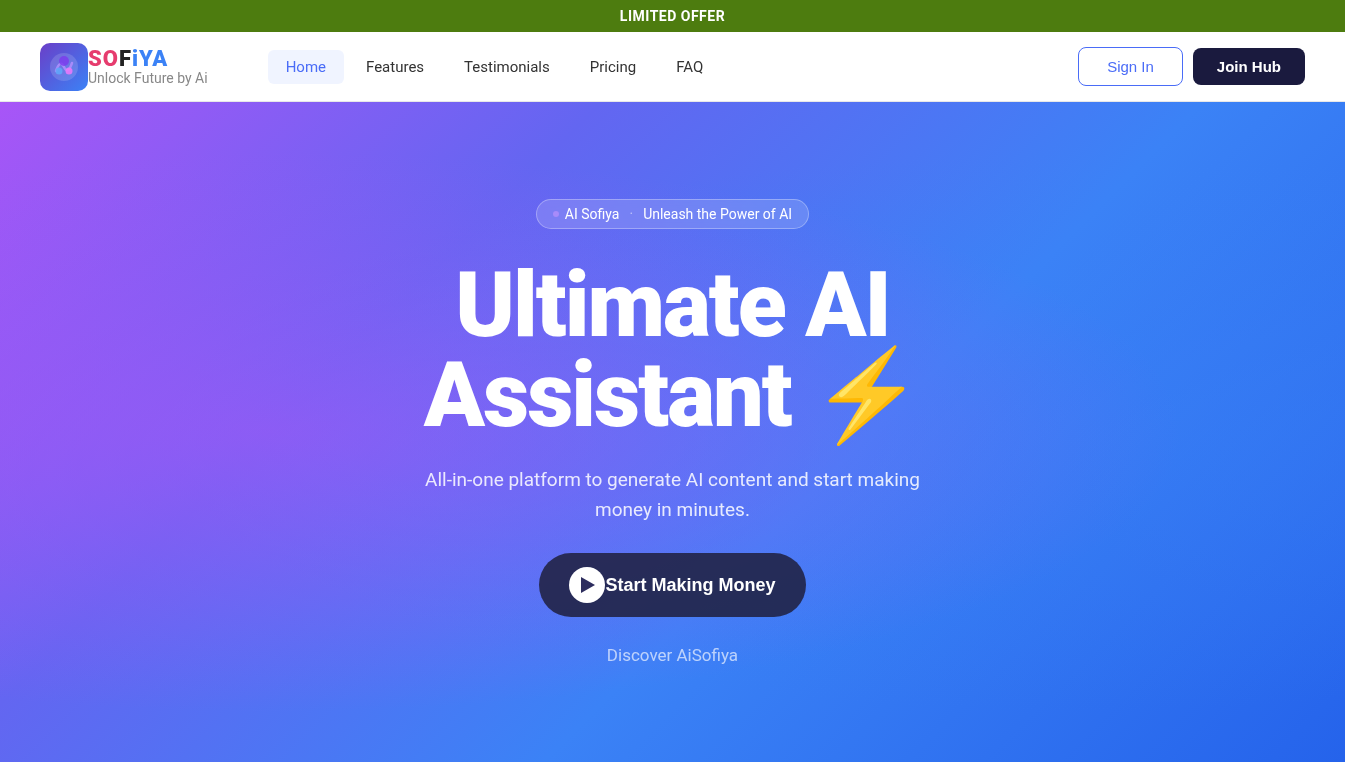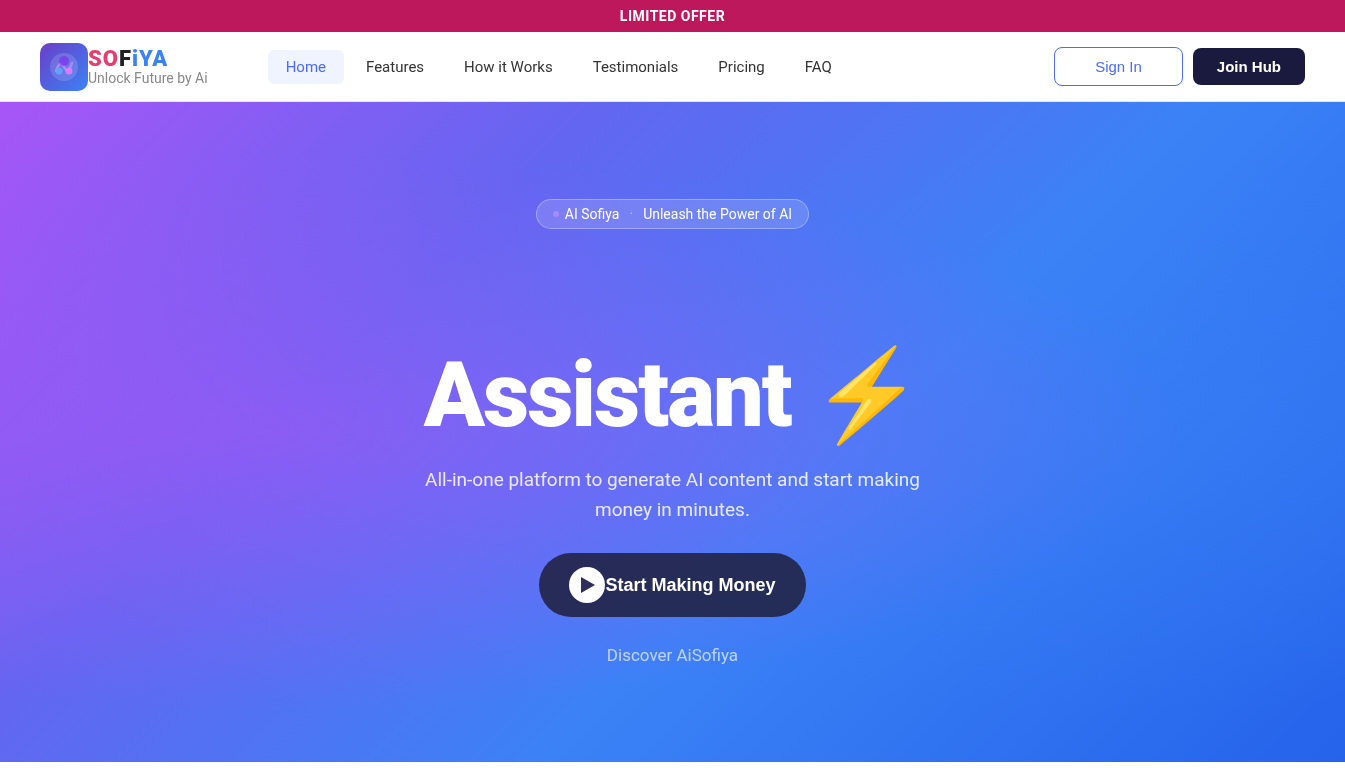--- a/index.html
+++ b/index.html
@@ -1,20 +1,20 @@
 <!DOCTYPE html>
 <html><head>
   <meta charset="utf-8">
   <style>
     * { margin: 0; padding: 0; box-sizing: border-box; }
     body { font-family: -apple-system, BlinkMacSystemFont, 'Segoe UI', Roboto, sans-serif; width: 1345px; overflow-x: hidden; }
 
     
     .top-banner {
-      background: #be185d;
+      background: #4d7c0f;
       color: #fff;
       text-align: center;
       padding: 8px 20px;
       font-size: 14px;
       display: flex;
       align-items: center;
       justify-content: center;
       gap: 8px;
     }
     .banner-offer {
@@ -94,21 +94,21 @@
       background: #f0f4ff;
       color: #4a6cf7;
     }
 
     .nav-actions {
       display: flex;
       align-items: center;
       gap: 10px;
     }
     .btn-signin {
-      padding: 10px 40px;
+      padding: 10px 28px;
       font-size: 15px;
       border: 1.5px solid #4a6cf7;
       background: transparent;
       color: #4a6cf7;
       border-radius: 8px;
       cursor: pointer;
       font-weight: 500;
     }
     .btn-joinhub {
       padding: 10px 24px;
@@ -260,42 +260,41 @@
       <div class="logo-name">
         <span class="s">S</span><span class="o">O</span><span class="f">F</span><span class="i">i</span><span class="y">Y</span><span class="a">A</span>
       </div>
       <div class="logo-tagline">Unlock Future by Ai</div>
     </div>
   </a>
 
   <div class="nav-links">
     <a class="nav-link active">Home</a>
     <a class="nav-link">Features</a>
-    <a class="nav-link">How it Works</a>
     <a class="nav-link">Testimonials</a>
     <a class="nav-link">Pricing</a>
     <a class="nav-link">FAQ</a>
   </div>
 
   <div class="nav-actions">
     <button class="btn-signin">Sign In</button>
     <button class="btn-joinhub">Join Hub</button>
   </div>
 </nav>
 
 <section class="hero">
   <div class="hero-badge">
     <span class="badge-dot"></span>
     <span>AI Sofiya</span>
     <span class="badge-separator">·</span>
     <span>Unleash the Power of AI</span>
   </div>
 
   <h1 class="hero-title">
-    <br>
+    <span>Ultimate AI</span><br>
     <span>Assistant</span>
     <span class="lightning">⚡</span>
   </h1>
 
   <p class="hero-subtitle">All-in-one platform to generate AI content and start making money in minutes.</p>
 
   <button class="hero-cta">
     <div class="play-btn">
       <div class="play-triangle"></div>
     </div>

